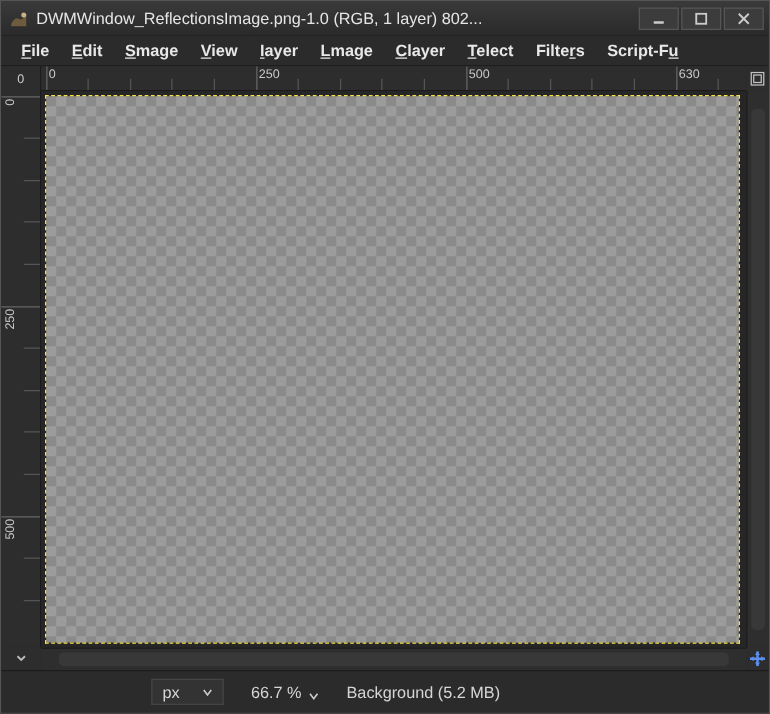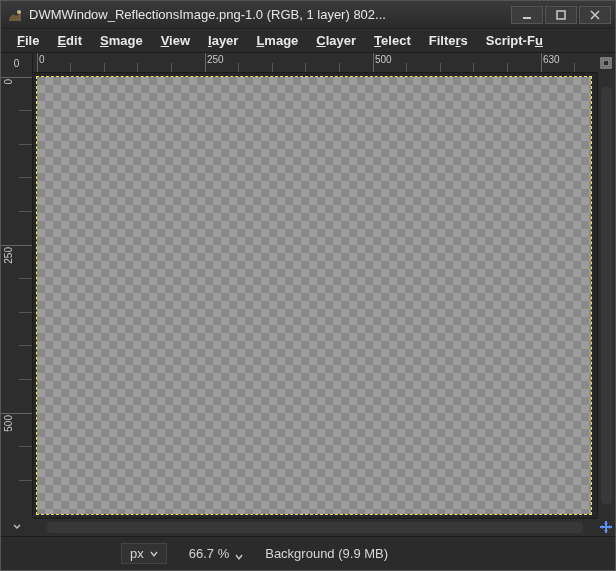--- a/index.html
+++ b/index.html
@@ -106,21 +106,21 @@
     background: #2b2b2b;
     border-top: 1px solid #1c1c1c;
     display: flex;
     align-items: center;
     padding: 0 8px;
     gap: 16px;
     color: #d6d6d6;
     font-size: 13px;
   }
   .unit-selector {
-    display: flex; align-items: center; gap: 6px;
+    display: flex; align-items: center; gap: 18px;
     padding: 2px 8px;
     border: 1px solid #444;
     background: #333;
   }
   .zoom-group { display: flex; align-items: flex-end; gap: 6px; padding: 2px 6px; }
   .zoom-group svg { width: 8px; height: 8px; }
   .spacer-lead { width: 96px; }
 </style>
 </head>
 <body>
@@ -255,16 +255,16 @@
       <svg width="8" height="8" viewBox="0 0 8 8">
           <path d="M1 2 L4 6 L7 2" fill="none" stroke="#ccc" stroke-width="1.3"></path>
         </svg>
     </div>
     <div class="zoom-group">
       <span>66.7 %</span>
       <svg viewBox="0 0 8 8">
           <path d="M1 2 L4 6 L7 2" fill="none" stroke="#ccc" stroke-width="1.3"></path>
         </svg>
     </div>
-    <span>Background (9.9 MB)</span>
+    <span>Background (5.2 MB)</span>
   </div>
 
 </div>
 
 </body></html>

